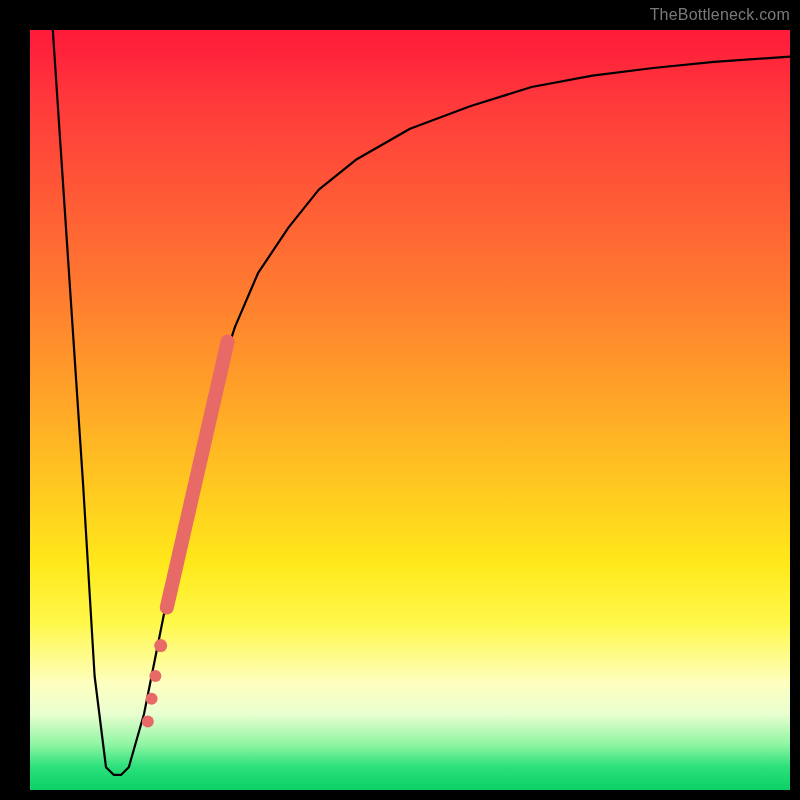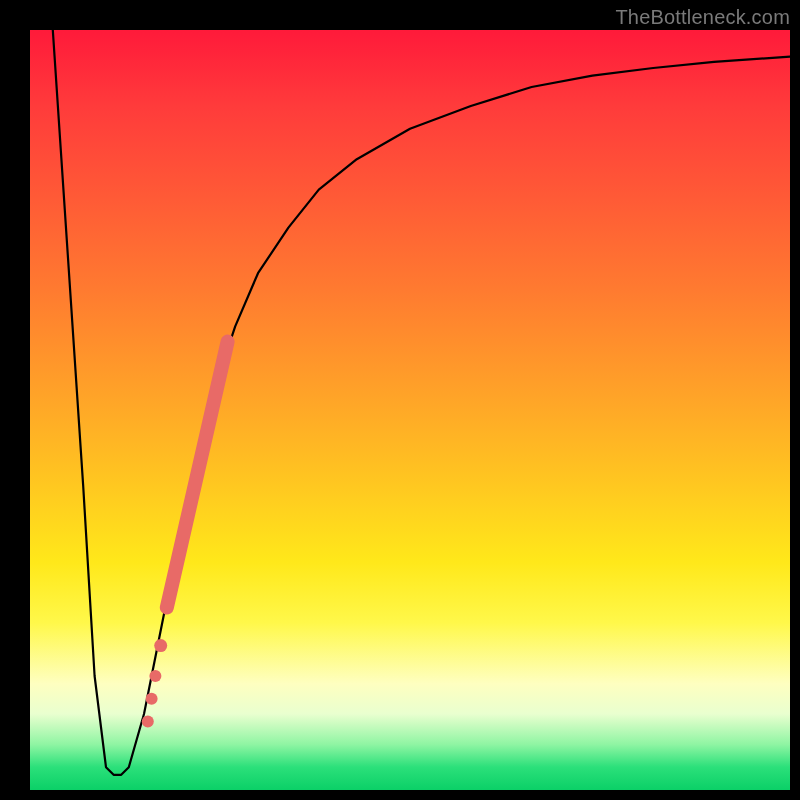--- a/index.html
+++ b/index.html
@@ -62,21 +62,21 @@
   .slug {
     fill: none;
     stroke: #e86a67;
     stroke-linecap: round;
   }
   .watermark {
     position: absolute;
     top: 6px;
     right: 10px;
     color: #7a7a7a;
-    font-size: 20px;
+    font-size: 16px;
     font-weight: 400;
     letter-spacing: 0.2px;
     user-select: none;
   }
 </style>
 </head>
 <body>
 
 <div class="stage">
 

